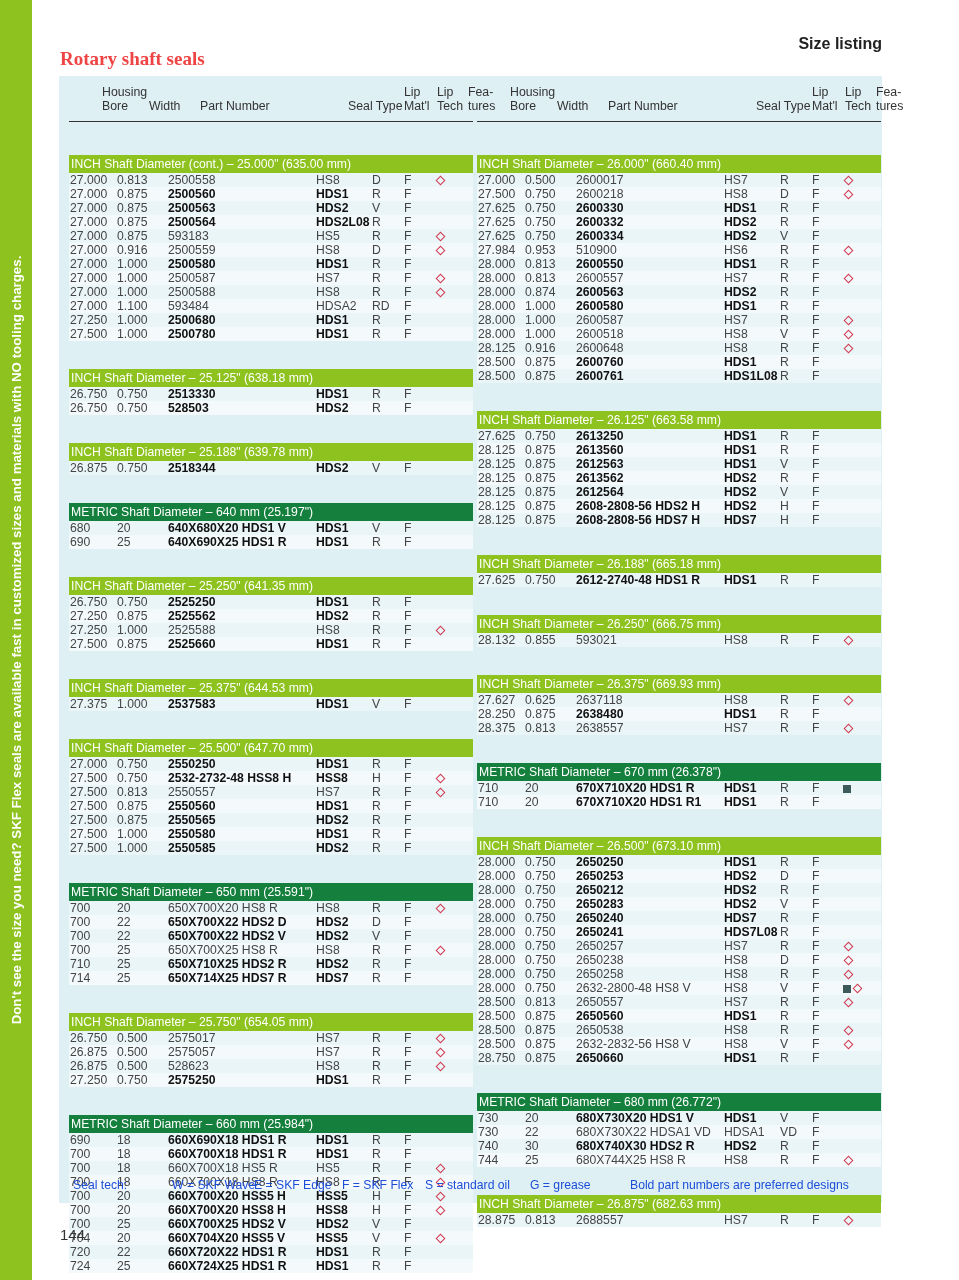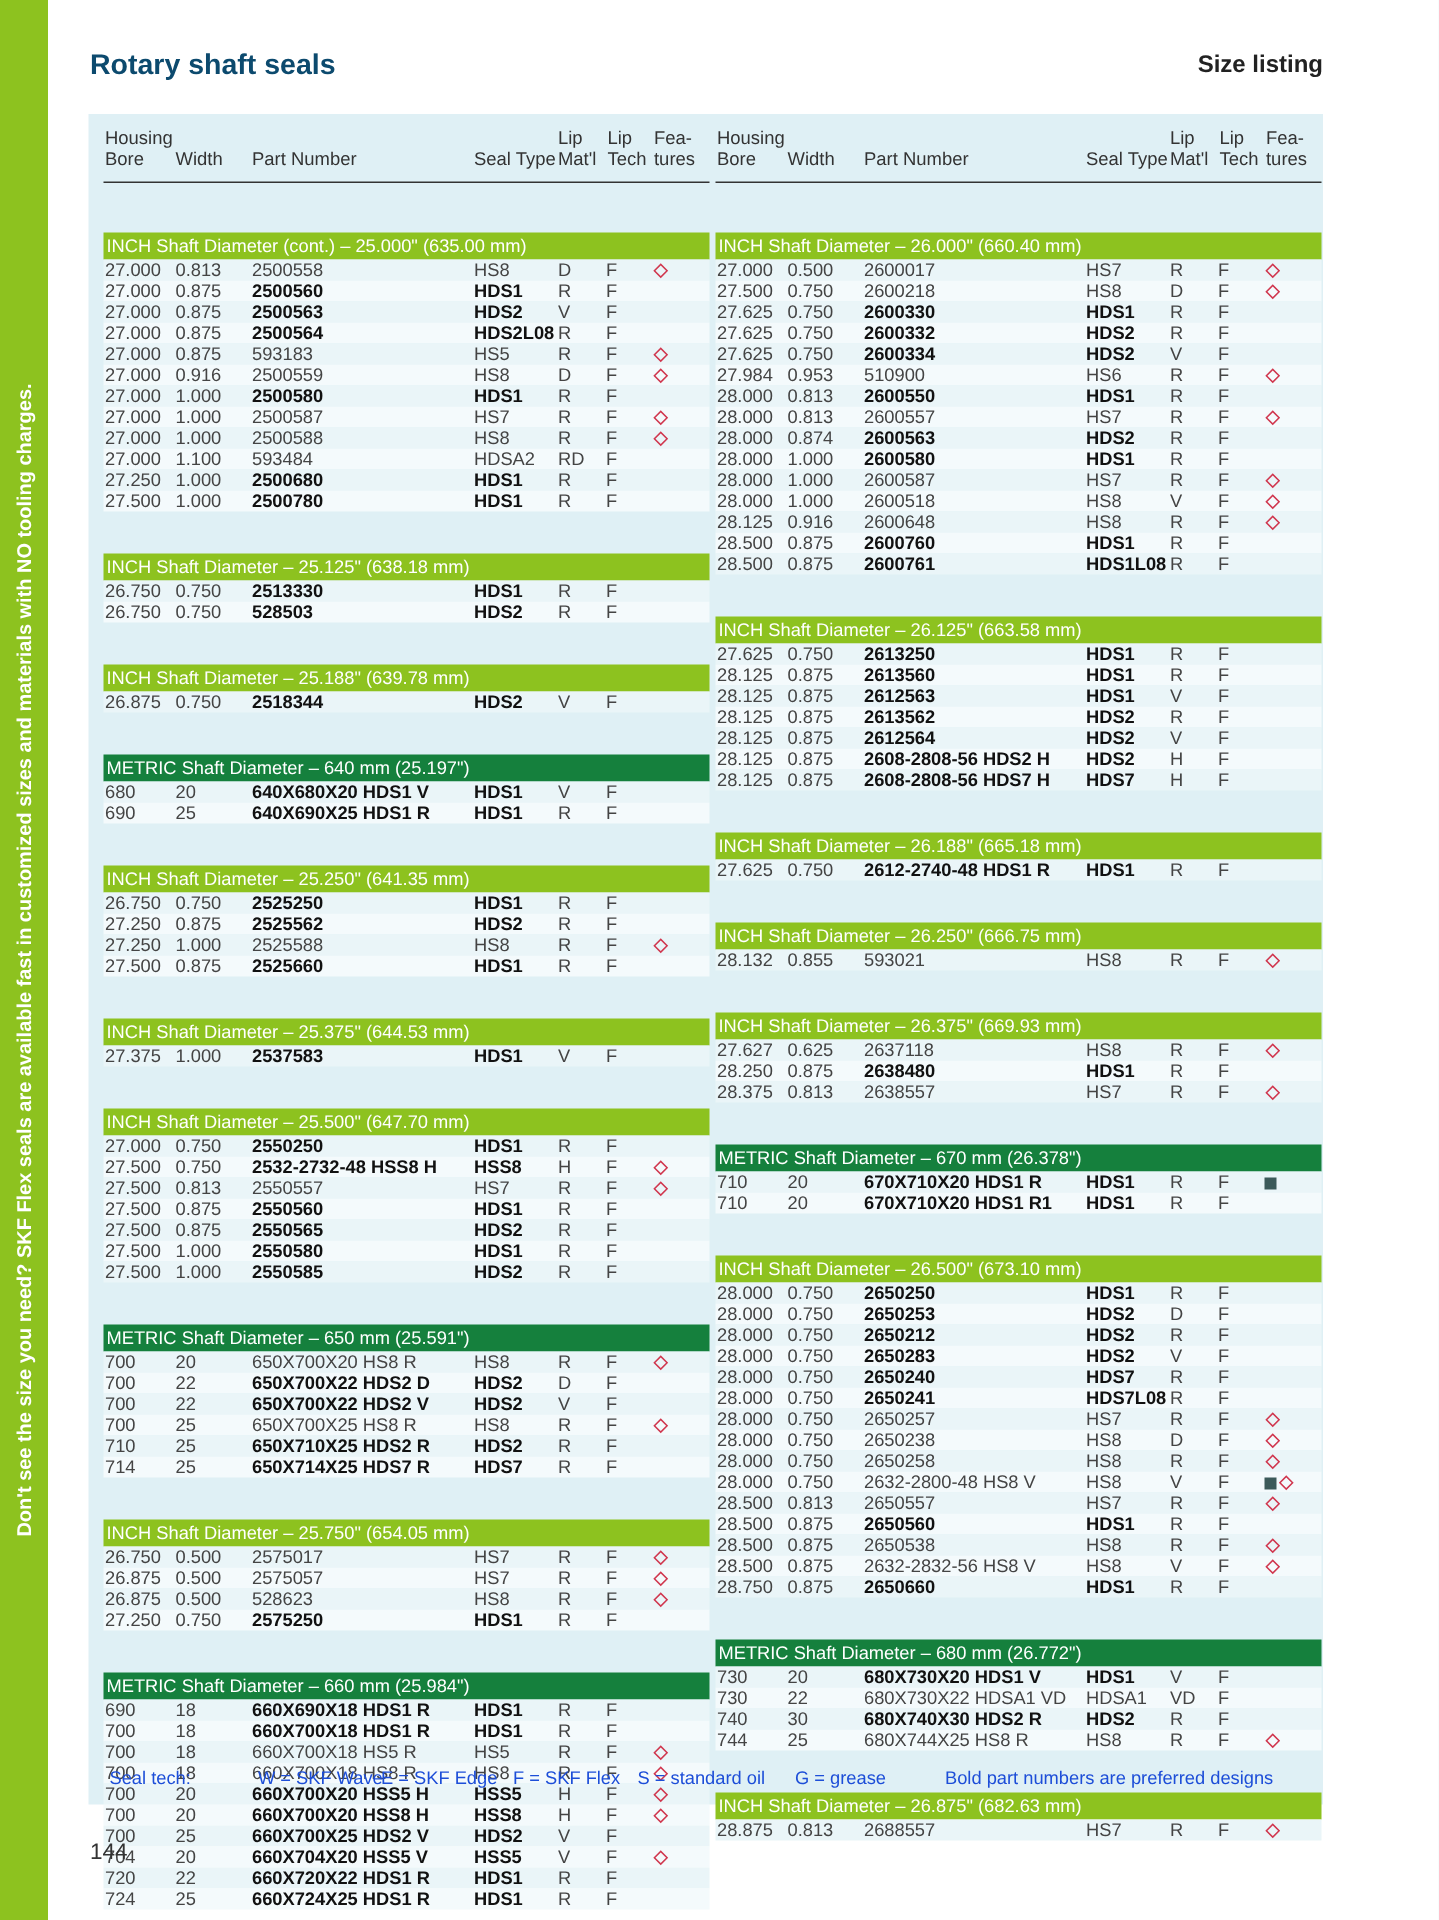--- a/index.html
+++ b/index.html
@@ -9,31 +9,31 @@
   .side-band { position: absolute; left: 0; top: 0; width: 32px; height: 1280px; background: #8dc21f; }
   .side-text { position: absolute; left: 0; top: 0; width: 32px; height: 1280px; }
   .side-text span {
     position: absolute; left: 16px; top: 640px;
     transform: translate(-50%, -50%) rotate(-90deg);
     white-space: nowrap; color: #ffffff; font-weight: bold;
     font-family: "Liberation Sans Narrow", "Liberation Sans", sans-serif;
     font-size: 13.3px; letter-spacing: 0px;
   }
 
-  .title-left { position: absolute; left: 60px; top: 33px; font-size: 19px; font-weight: bold; color: #0c4a6e; font-family: Liberation Sans, sans-serif; }
+  .title-left { position: absolute; left: 60px; top: 48px; font-size: 19px; font-weight: bold; color: #ef4444; font-family: Liberation Serif, serif; }
   .title-right { position: absolute; right: 77px; top: 35px; font-size: 16px; font-weight: bold; color: #222; font-family: "Liberation Sans Narrow", "Liberation Sans", sans-serif; }
 
   .panel { position: absolute; left: 59px; top: 76px; width: 823px; height: 1127px; background: #dff0f5; }
 
   .col { position: absolute; top: 0; width: 404px; }
   .col.left { left: 10px; }
   .col.right { left: 418px; }
 
   .head { position: relative; height: 46px; border-bottom: 1.5px solid #333; font-family: "Liberation Sans Narrow", "Liberation Sans", sans-serif; font-size: 12.3px; color: #333; }
-  .head span { position: absolute; line-height: 14px; }
+  .head span { position: absolute; line-height: 14px; margin-left: 32px; }
 
   .group { margin-top: 12px; }
   .ghdr { height: 18px; line-height: 18px; color: #fff; font-size: 12.2px; padding-left: 2px; font-family: "Liberation Sans Narrow", "Liberation Sans", sans-serif; white-space: nowrap; }
   .ghdr.inch { background: #8dc21f; }
   .ghdr.metric { background: #15803d; }
   .row { position: relative; height: 14px; font-size: 12.2px; line-height: 14px; font-family: "Liberation Sans Narrow", "Liberation Sans", sans-serif; color: #444; white-space: nowrap; }
   .row:nth-child(odd) { background: #eaf5f8; }
   .row:nth-child(even) { background: #f4fafc; }
   .row span { position: absolute; top: 0; }
   .row.bold .pn, .row.bold .st { font-weight: bold; color: #111; }

